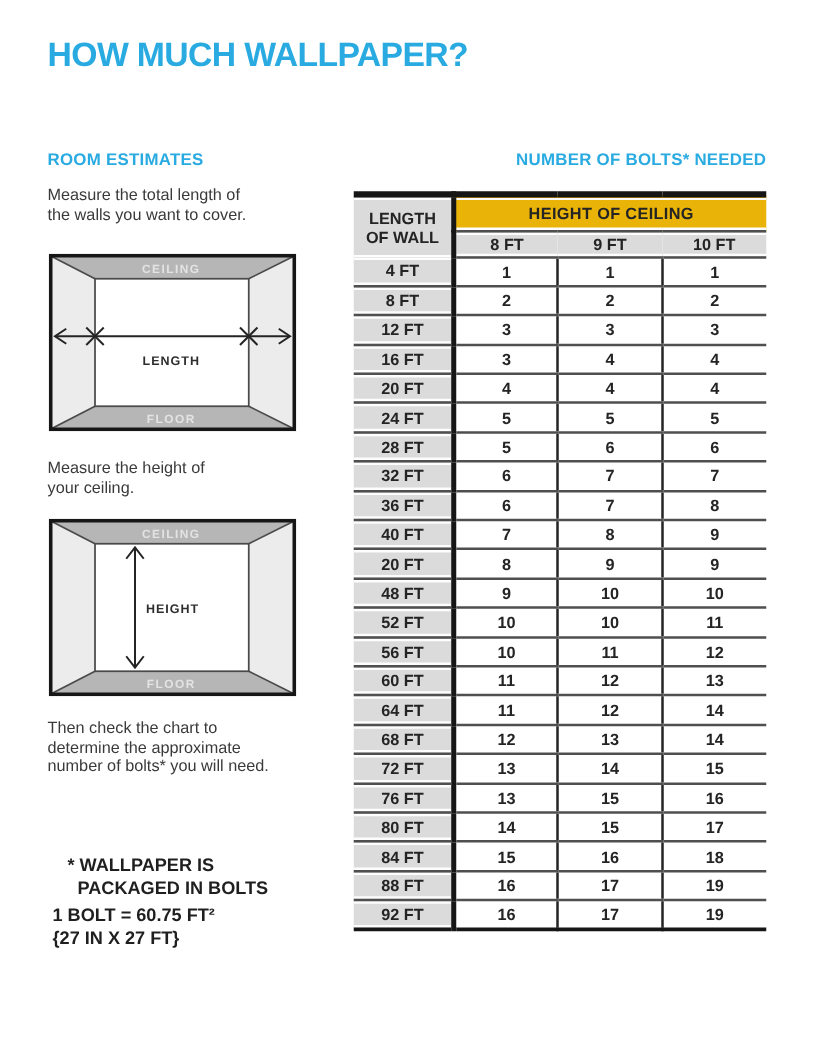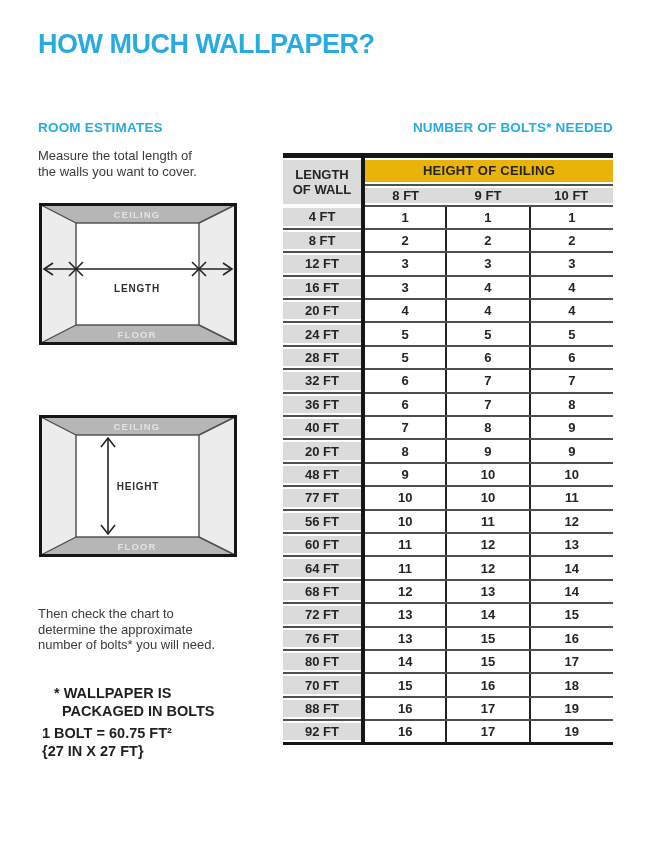--- a/index.html
+++ b/index.html
@@ -20,21 +20,21 @@
     color:var(--accent); letter-spacing:0.2px;
   }
   .room-heading { left:38px; top:120px; }
   .table-heading { left:283px; top:120px; width:330px; text-align:right; }
   .para {
     position:absolute; left:38px; width:225px; margin:0;
     font-size:13px; line-height:15.5px; color:#3a3a3a; white-space:pre-line;
   }
   .para1 { top:148px; }
   .para2 { top:366px; }
-  .para3 { top:574px;margin-top:32px; }
+  .para3 { top:574px; }
   .footnote {
     position:absolute; left:38px; top:668px; margin:16px;
     font-size:14.5px; line-height:18px; font-weight:bold; color:#1f1f1f;
   }
   .footnote .l2 { padding-left:8px; }
   .bolt-info {
     position:absolute; left:31px; top:713px; margin:11px;
     font-size:14.5px; line-height:18px; font-weight:bold; color:#1f1f1f;
   }
   .footnote span, .bolt-info span { display:block; }
@@ -111,20 +111,22 @@
       <polyline points="184,60 193,66 184,72"></polyline>
       <line x1="30" y1="59" x2="44" y2="73"></line>
       <line x1="30" y1="73" x2="44" y2="59"></line>
       <line x1="153" y1="59" x2="167" y2="73"></line>
       <line x1="153" y1="73" x2="167" y2="59"></line>
     </g>
     <text x="98" y="89" text-anchor="middle" class="measure-label">LENGTH</text>
     <rect x="1.5" y="1.5" width="195" height="139" fill="none" stroke="#161616" stroke-width="3"></rect>
   </svg>
 
+  <p class="para para2">Measure the height of
+your ceiling.</p>
 
   <svg class="diagram diagram2" width="198" height="142" viewBox="0 0 198 142">
     <rect x="2" y="2" width="194" height="138" fill="#ffffff"></rect>
     <polygon points="2,2 196,2 160,20 37,20" fill="#b6b6b6"></polygon>
     <polygon points="2,140 196,140 160,122 37,122" fill="#b6b6b6"></polygon>
     <polygon points="2,2 37,20 37,122 2,140" fill="#ececec"></polygon>
     <polygon points="196,2 160,20 160,122 196,140" fill="#ececec"></polygon>
     <rect x="37" y="20" width="123" height="102" fill="#ffffff" stroke="#4a4a4a" stroke-width="1.4"></rect>
     <g stroke="#4a4a4a" stroke-width="1.4">
       <line x1="2" y1="2" x2="37" y2="20"></line>
@@ -258,21 +260,21 @@
   </tr>
 
   <tr>
     <th class="len" scope="row">48 FT</th>
     <td class="val">9</td>
     <td class="val">10</td>
     <td class="val">10</td>
   </tr>
 
   <tr>
-    <th class="len" scope="row">77 FT</th>
+    <th class="len" scope="row">52 FT</th>
     <td class="val">10</td>
     <td class="val">10</td>
     <td class="val">11</td>
   </tr>
 
   <tr>
     <th class="len" scope="row">56 FT</th>
     <td class="val">10</td>
     <td class="val">11</td>
     <td class="val">12</td>
@@ -314,21 +316,21 @@
   </tr>
 
   <tr>
     <th class="len" scope="row">80 FT</th>
     <td class="val">14</td>
     <td class="val">15</td>
     <td class="val">17</td>
   </tr>
 
   <tr>
-    <th class="len" scope="row">70 FT</th>
+    <th class="len" scope="row">84 FT</th>
     <td class="val">15</td>
     <td class="val">16</td>
     <td class="val">18</td>
   </tr>
 
   <tr>
     <th class="len" scope="row">88 FT</th>
     <td class="val">16</td>
     <td class="val">17</td>
     <td class="val">19</td>

